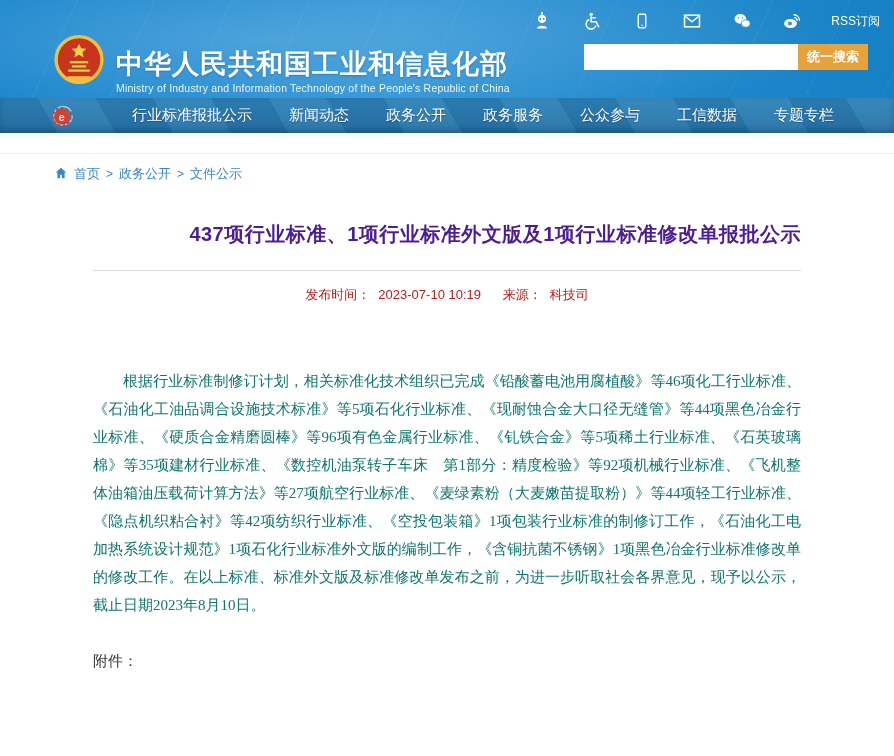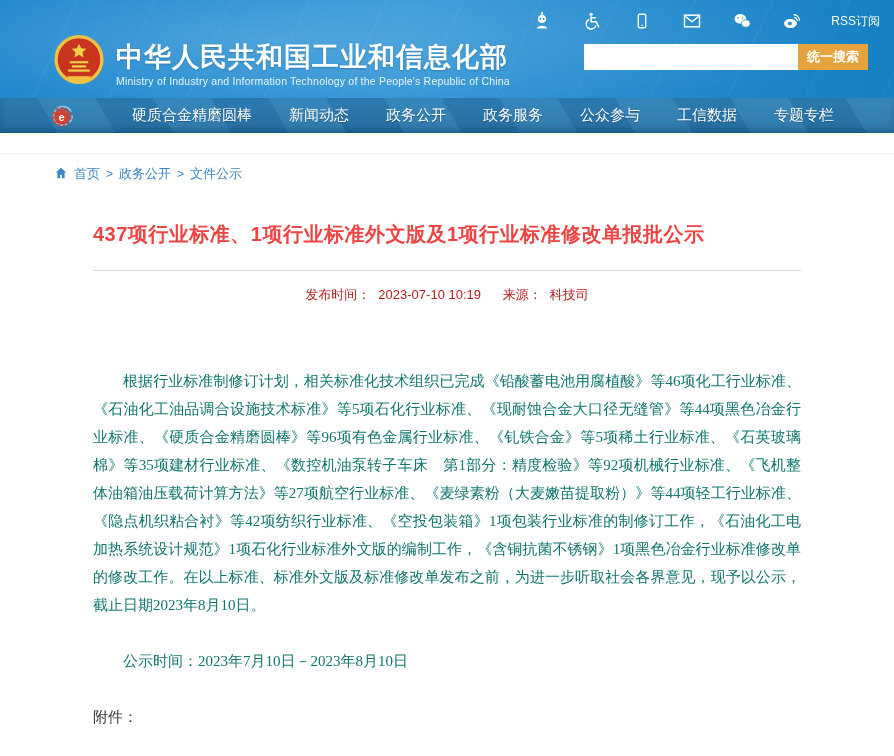--- a/index.html
+++ b/index.html
@@ -22,21 +22,21 @@
     background: repeating-linear-gradient(115deg, rgba(255,255,255,.05) 0 1px, transparent 1px 70px);
     pointer-events:none;
   }
   .utility-row {
     position:absolute; top:10px; right:14px; z-index:3;
     display:flex; align-items:center; gap:28px; color:#fff;
   }
   .utility-row .uicon { display:inline-flex; width:22px; height:22px; align-items:center; justify-content:center; cursor:pointer; }
   .rss-label { font-size:12px; color:#fff; cursor:pointer; }
 
-  .brand { position:absolute; left:54px; top:34px; z-index:3; display:flex; align-items:center; gap:12px; cursor:pointer; }
+  .brand { position:absolute; left:54px; top:34px; z-index:3; display:flex; align-items:flex-end; gap:12px; cursor:pointer; }
   .brand-title { color:#fff; font-size:27px; font-weight:bold; letter-spacing:1px; line-height:30px; margin:0;
                  text-shadow:0 1px 2px rgba(0,40,80,.25); }
   .brand-sub { color:#eaf5fd; font-size:10.5px; margin-top:3px; letter-spacing:.2px; }
 
   .search-area { position:absolute; top:44px; right:26px; z-index:3; width:284px; }
   .search-row { display:flex; height:42px; }
   .search-input { flex:1; border:none; outline:none; height:26px; padding:0 8px; font-size:13px; background:#fff; }
   .search-btn { width:70px; height:26px; border:none; background:#e6a33d; color:#fff; font-size:13px; font-weight:bold; cursor:pointer;
                 font-family:"Liberation Sans","DejaVu Sans",sans-serif; }
   .quick-links { display:flex; justify-content:space-between; margin-top:22px; }
@@ -59,21 +59,21 @@
   .nav-items span { color:#fff; font-size:15px; cursor:pointer; text-shadow:0 1px 1px rgba(0,30,60,.35); }
 
   
   .crumb-wrap { border-top:1px solid #eef1f3; margin-top:20px; }
   .breadcrumb { padding:11px 0 4px 54px; display:flex; align-items:center; gap:6px; font-size:13px; color:#3a87c8;text-align:right; }
   .breadcrumb .bc-item { cursor:pointer; }
   .breadcrumb .bc-sep { color:#3a87c8; font-size:12px; }
 
   
   .container { width:708px; margin:0 auto; }
-  .article-title { margin-top:34px; text-align:left; font-size:20px; font-weight:bold; color:#ef4444; letter-spacing:.5px; }
+  .article-title { margin-top:34px; text-align:right; font-size:20px; font-weight:bold; color:#4c1d95; letter-spacing:.5px; }
   .divider { border:none; border-top:1px solid #dcdcdc; margin:22px 0 0; }
   .meta { margin-top:15px; text-align:center; font-size:13px; color:#b91c1c; }
   .meta span { margin:0 4px; }
 
   .body-text { margin-top:63px; font-size:15px; line-height:28px; color:#0f766e; text-align:justify;
                font-family:"Liberation Serif","DejaVu Serif",serif; }
   .body-text p { margin:28px 0 0; }
   .body-text p:first-child { margin-top:0; }
   .indent { text-indent:2em; }
 
@@ -172,21 +172,21 @@
 <div class="navbar">
   <span class="nav-logo">
     <svg viewBox="0 0 26 26" width="24" height="24">
       <path d="M22.5 7.5A10 10 0 1 0 24 13" stroke="#8fc9ef" stroke-width="1.8" fill="none" stroke-linecap="round"></path>
       <circle cx="12.5" cy="14" r="9.6" fill="none" stroke="#d6402f" stroke-width="2.4" stroke-dasharray="3 2.5"></circle>
       <circle cx="12.5" cy="14" r="8" fill="#d6402f"></circle>
       <text x="12.5" y="18.2" text-anchor="middle" font-size="12" font-weight="bold" fill="#ffffff">e</text>
     </svg>
   </span>
   <div class="nav-items">
-    <span>硬质合金精磨圆棒</span>
+    <span>行业标准报批公示</span>
     <span>新闻动态</span>
     <span>政务公开</span>
     <span>政务服务</span>
     <span>公众参与</span>
     <span>工信数据</span>
     <span>专题专栏</span>
   </div>
 </div>
 
 <div class="crumb-wrap">
@@ -209,21 +209,20 @@
   <div class="article-title">437项行业标准、1项行业标准外文版及1项行业标准修改单报批公示</div>
   <hr class="divider">
 
   <div class="meta">
     <span>发布时间：</span><span>2023-07-10 10:19</span>
     <span style="margin-left:14px;">来源：</span><span>科技司</span>
   </div>
 
   <div class="body-text">
     <p class="indent">根据行业标准制修订计划，相关标准化技术组织已完成《铅酸蓄电池用腐植酸》等46项化工行业标准、《石油化工油品调合设施技术标准》等5项石化行业标准、《现耐蚀合金大口径无缝管》等44项黑色冶金行业标准、《硬质合金精磨圆棒》等96项有色金属行业标准、《钆铁合金》等5项稀土行业标准、《石英玻璃棉》等35项建材行业标准、《数控机油泵转子车床　第1部分：精度检验》等92项机械行业标准、《飞机整体油箱油压载荷计算方法》等27项航空行业标准、《麦绿素粉（大麦嫩苗提取粉）》等44项轻工行业标准、《隐点机织粘合衬》等42项纺织行业标准、《空投包装箱》1项包装行业标准的制修订工作，《石油化工电加热系统设计规范》1项石化行业标准外文版的编制工作，《含铜抗菌不锈钢》1项黑色冶金行业标准修改单的修改工作。在以上标准、标准外文版及标准修改单发布之前，为进一步听取社会各界意见，现予以公示，截止日期2023年8月10日。</p>
-    <p class="indent">公示时间：2023年7月10日－2023年8月10日</p>
   </div>
 
   <div class="attachments">
     <div class="att-label">附件：</div>
 
   </div>
 
 </div>
 
 </body></html>

